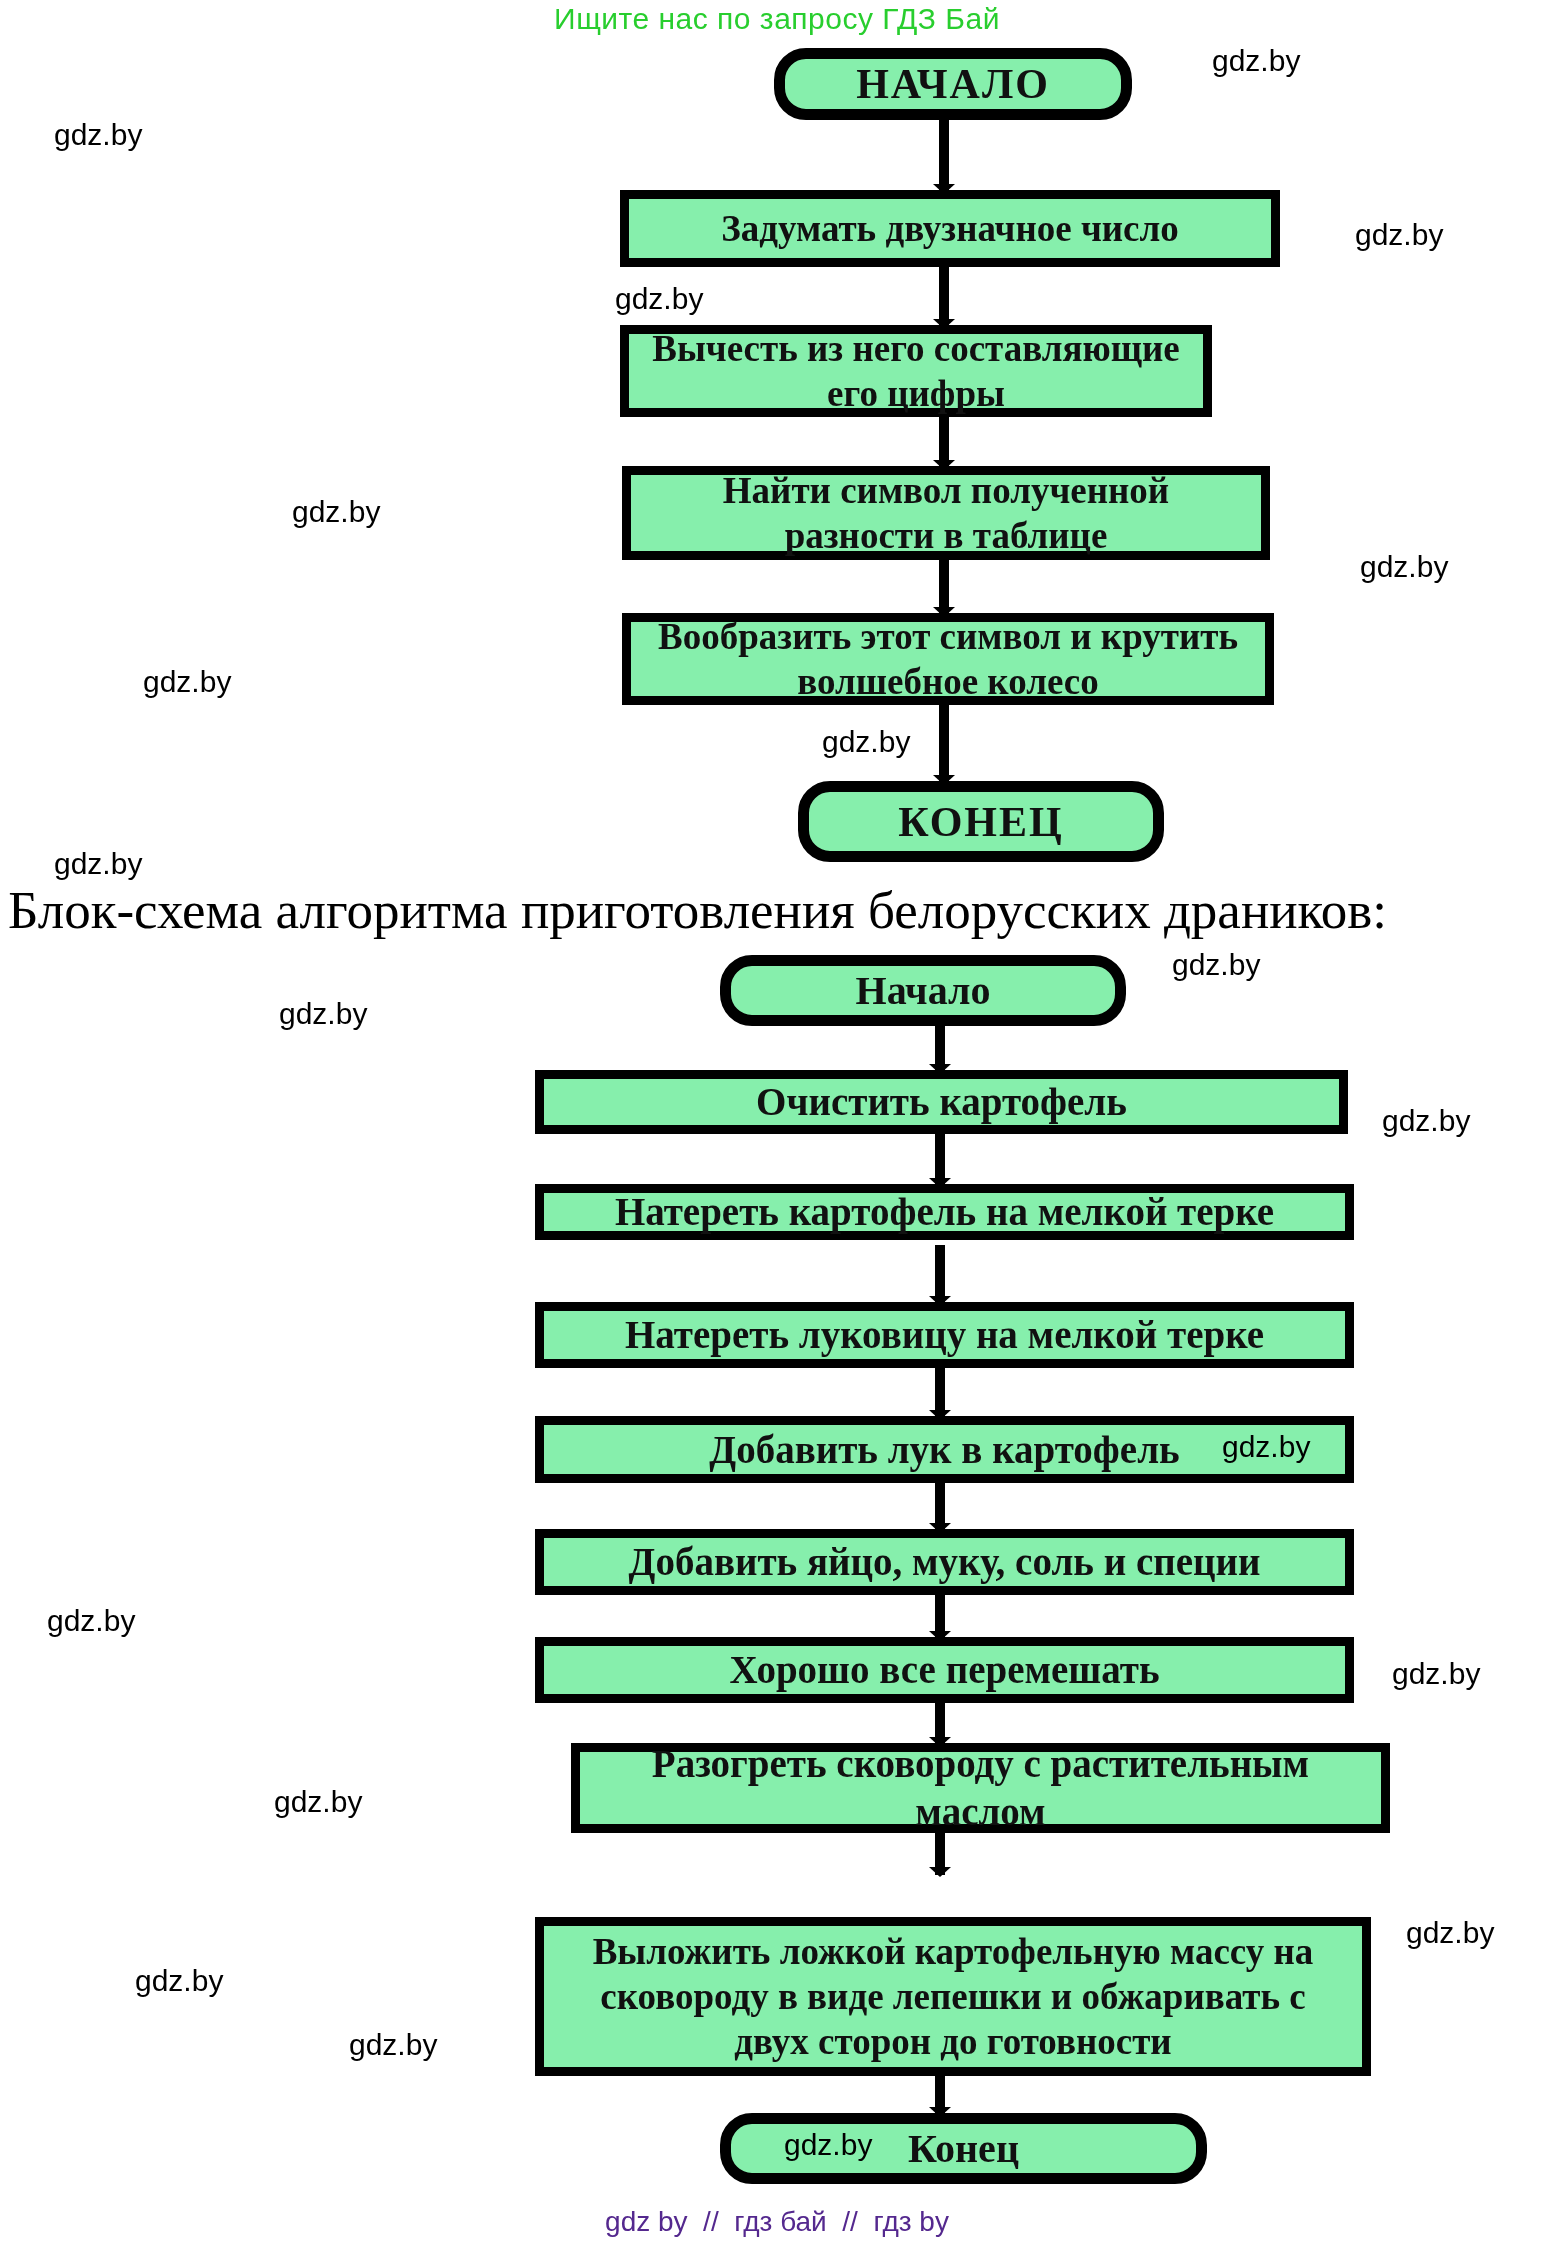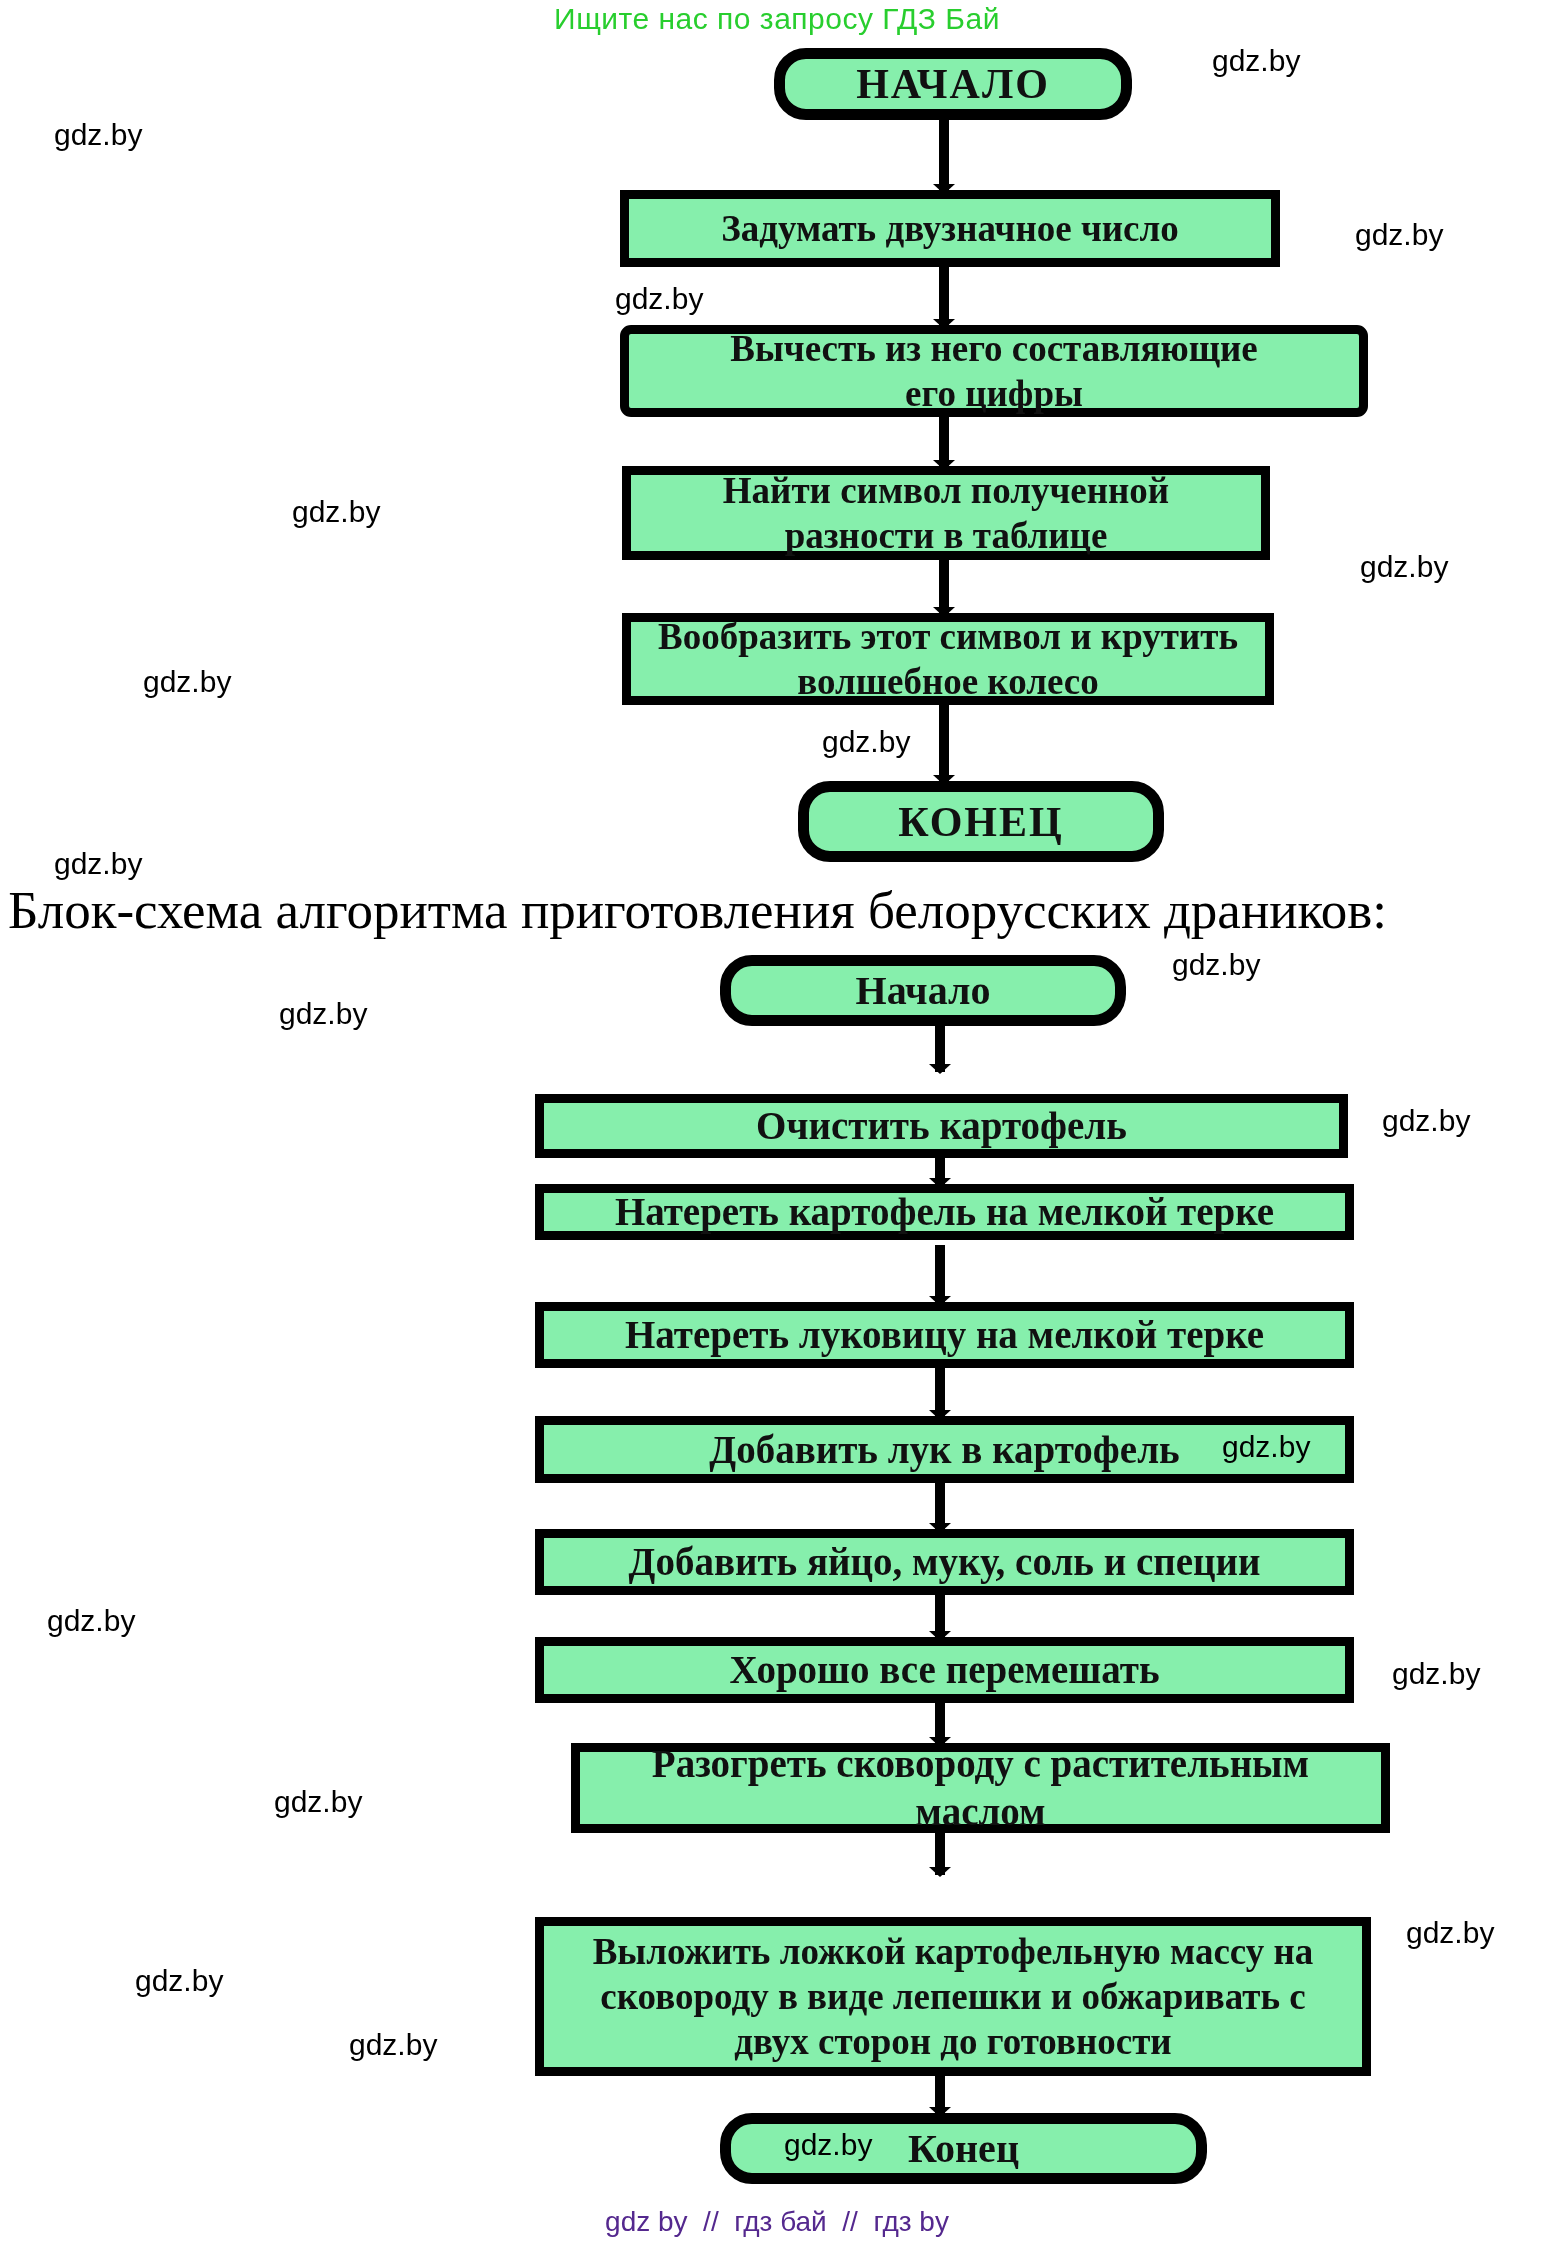--- a/index.html
+++ b/index.html
@@ -81,21 +81,21 @@
 <div class="conn" style="left:939px;top:701px;height:82px;"></div>
 
 <div class="box term term-label-caps" style="left:774px;top:48px;width:358px;height:72px;">
   <span>НАЧАЛО</span>
 </div>
 
 <div class="box step f1-step" style="left:620px;top:190px;width:660px;height:77px;">
   <span>Задумать двузначное число</span>
 </div>
 
-<div class="box step f1-step" style="left:620px;top:325px;width:748px;height:92px;border-radius:11px;">
+<div class="box step f1-step" style="left:620px;top:325px;width:592px;height:92px;">
   <span>Вычесть из него составляющие
 его цифры</span>
 </div>
 
 <div class="box step f1-step" style="left:622px;top:466px;width:648px;height:94px;">
   <span>Найти символ полученной
 разности в таблице</span>
 </div>
 
 <div class="box step f1-step" style="left:622px;top:613px;width:652px;height:92px;">
@@ -116,21 +116,21 @@
 <div class="conn" style="left:935px;top:1479px;height:52px;"></div>
 <div class="conn" style="left:935px;top:1591px;height:48px;"></div>
 <div class="conn" style="left:935px;top:1699px;height:46px;"></div>
 <div class="conn" style="left:935px;top:1829px;height:46px;"></div>
 <div class="conn" style="left:935px;top:2028px;height:87px;"></div>
 
 <div class="box term term-label" style="left:720px;top:955px;width:406px;height:71px;">
   <span>Начало</span>
 </div>
 
-<div class="box step f2-step" style="left:535px;top:1070px;width:813px;height:64px;margin-top:24px;">
+<div class="box step f2-step" style="left:535px;top:1070px;width:813px;height:64px;">
   <span>Очистить картофель</span>
 </div>
 
 <div class="box step f2-step" style="left:535px;top:1184px;width:819px;height:56px;">
   <span>Натереть картофель на мелкой терке</span>
 </div>
 
 <div class="box step f2-step" style="left:535px;top:1302px;width:819px;height:66px;">
   <span>Натереть луковицу на мелкой терке</span>
 </div>

